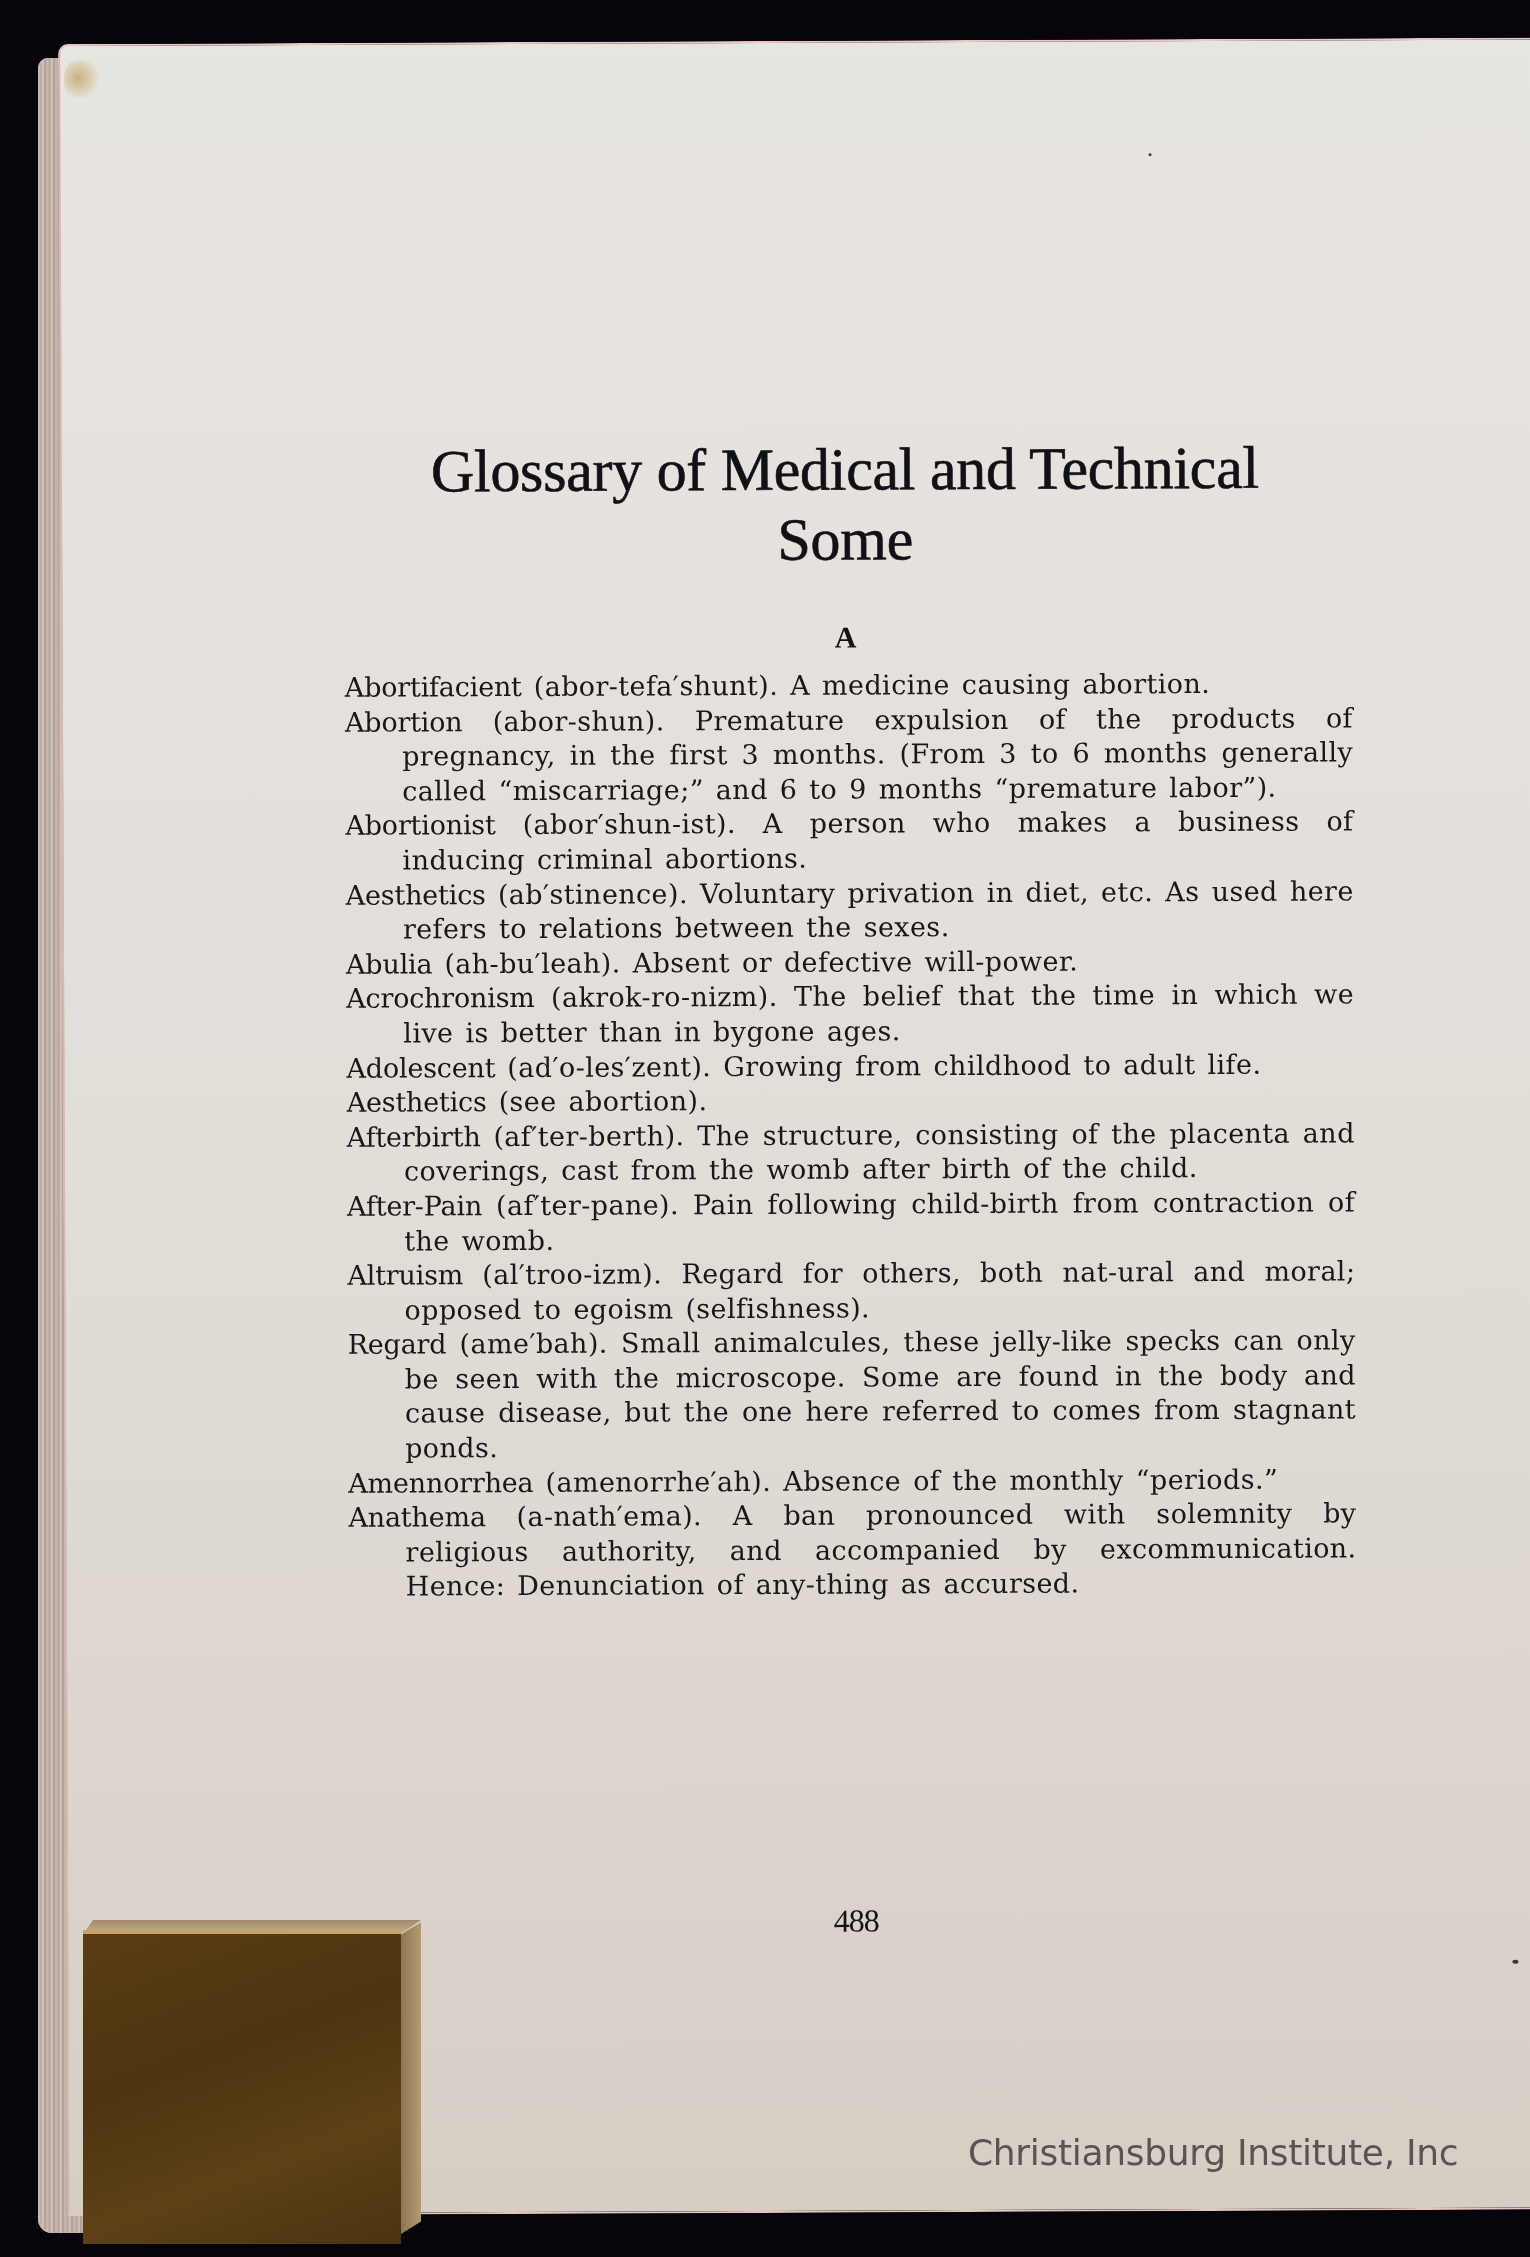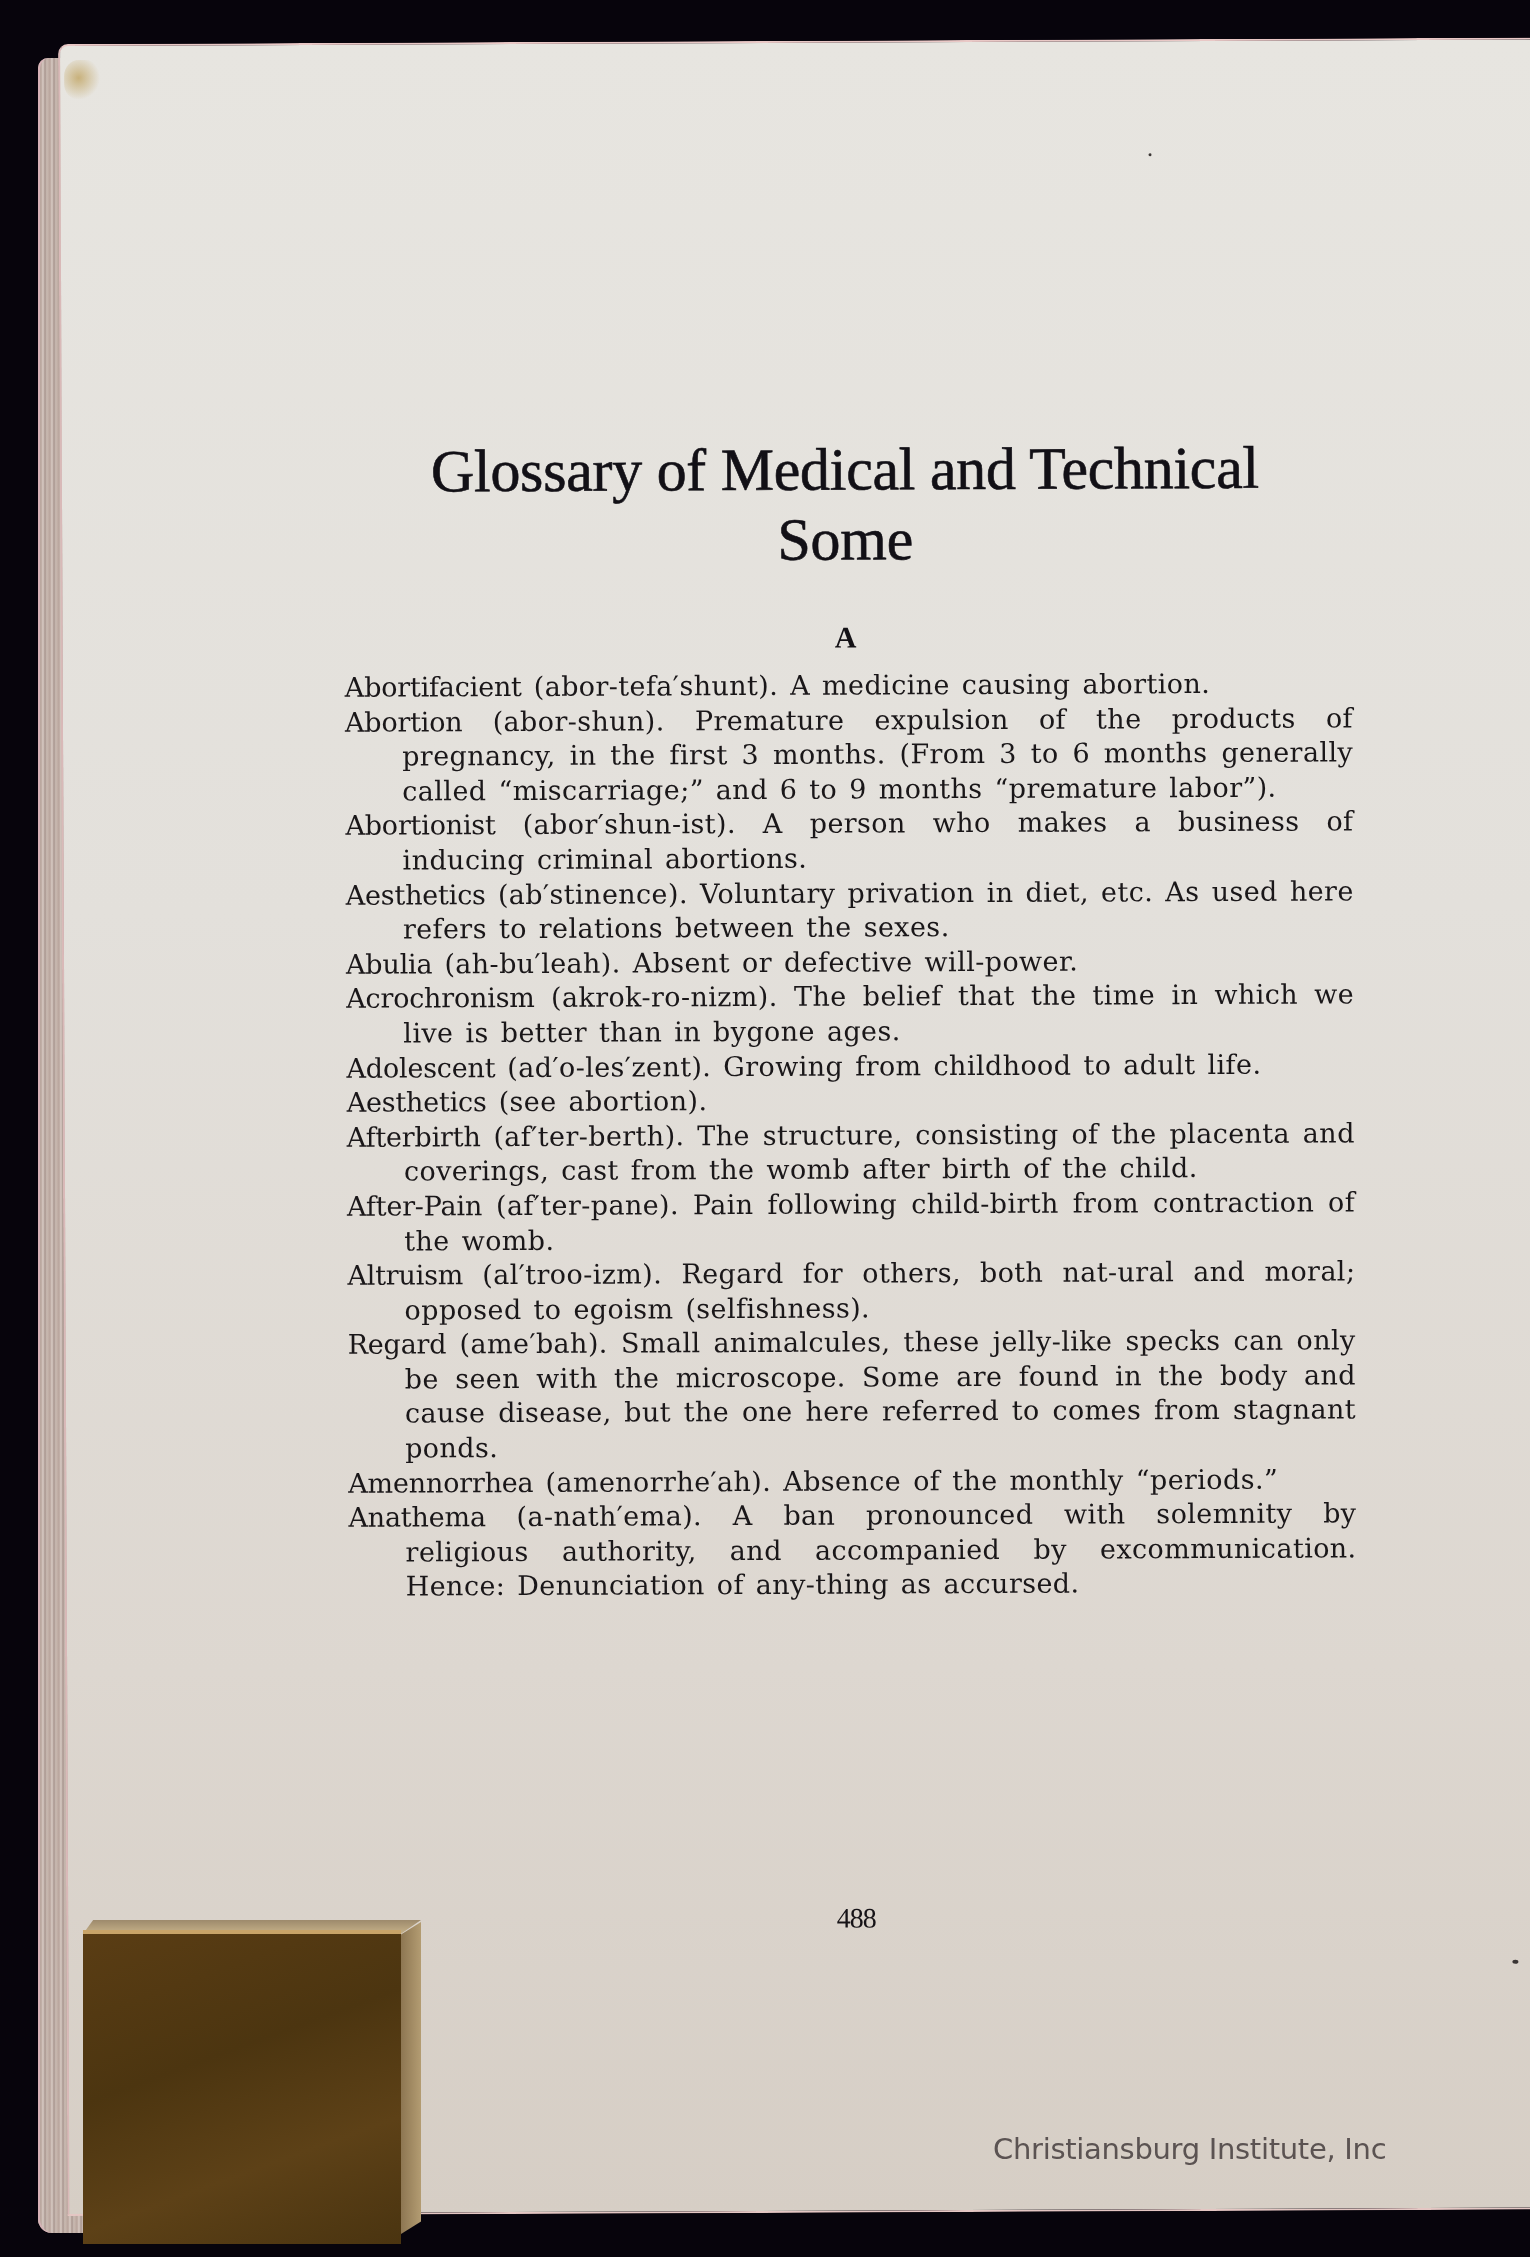--- a/index.html
+++ b/index.html
@@ -107,35 +107,34 @@
     .entry .pron {
       font-weight: normal;
     }
     .page-number {
       position: absolute;
       left: 758px;
       top: 1860px;
       width: 60px;
       text-align: center;
       font-family: "Liberation Serif", serif;
-      font-size: 28px;
+      font-size: 32px;
       color: #161317;
       letter-spacing: -1px;
     }
     .watermark {
       position: absolute;
       left: 968px;
       top: 2132px;
       font-family: "DejaVu Sans", sans-serif;
-      font-size: 29px;
+      font-size: 36px;
       color: #5b5352;
       letter-spacing: -0.3px;
       white-space: nowrap;
       z-index: 3;
-      margin-left: 25px;
     }
     
     .gold-block {
       position: absolute;
       left: 83px;
       top: 1930px;
       width: 318px;
       height: 310px;
       background: linear-gradient(160deg, #5a3d14 0%, #4c3510 40%, #5d4117 70%, #4a3410 100%);
       border-top: 4px solid #c9a468;

